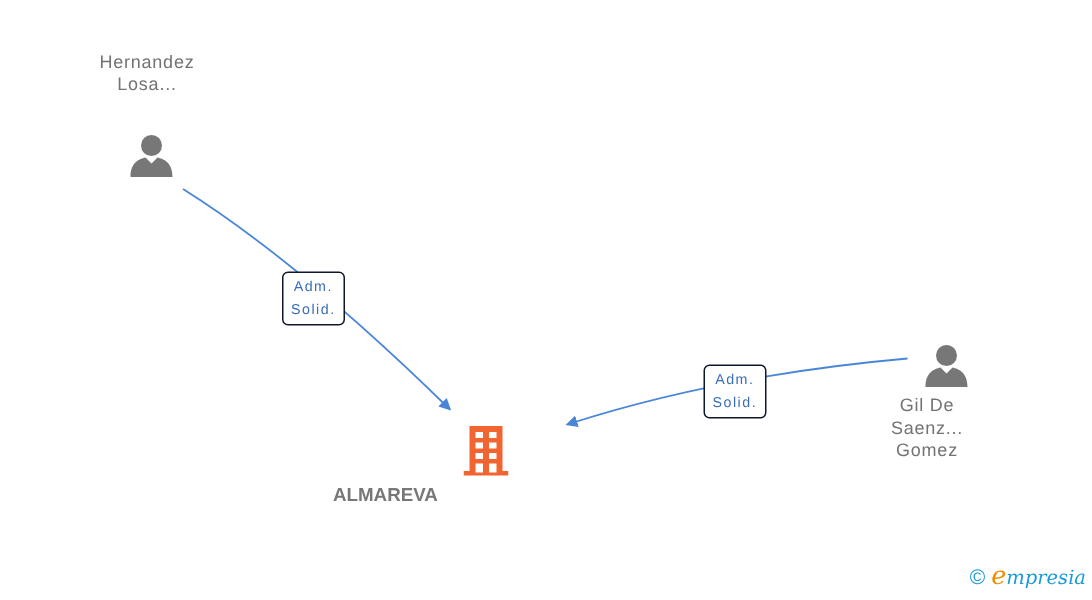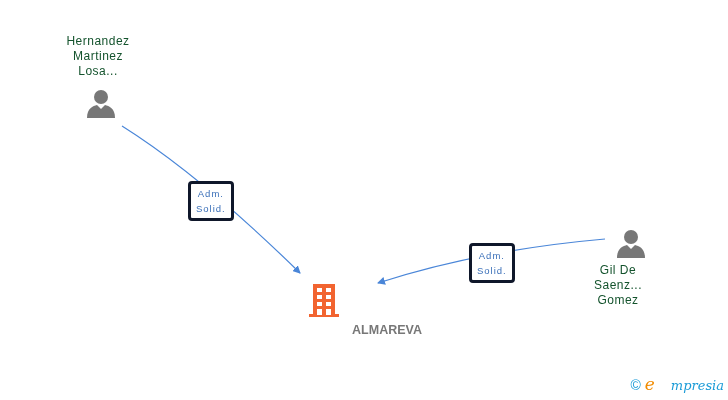--- a/index.html
+++ b/index.html
@@ -1,42 +1,41 @@
 <!DOCTYPE html>
 <html><head>
 <meta charset="utf-8">
 <style>
   html, body { margin:0; padding:0; background:#ffffff; }
   body { width:728px; height:400px; position:relative; overflow:hidden; font-family:"Liberation Sans", sans-serif; }
   svg.edges { position:absolute; left:0; top:0; }
-  .person-name { position:absolute; text-align:center; color:#14532d; font-size:12px; line-height:15px; letter-spacing:0.5px; width:110px; }
+  .person-name { position:absolute; text-align:center; color:#737373; font-size:12px; line-height:15px; letter-spacing:0.5px; width:110px; }
   .person-icon { position:absolute; width:32px; height:32px; }
-  .edge-label { position:absolute; border:3px solid #0f172a; border-radius:4px; background:#fff; color:#3a6fb8; font-size:9.5px; line-height:15px; text-align:center; padding:2px 5px; letter-spacing:1px; }
-  .company-name { position:absolute; text-align:right; color:#777; font-weight:bold; font-size:12.5px; line-height:16px; width:200px; }
+  .edge-label { position:absolute; border:1px solid #0f172a; border-radius:4px; background:#fff; color:#3a6fb8; font-size:9.5px; line-height:15px; text-align:center; padding:2px 5px; letter-spacing:1px; }
+  .company-name { position:absolute; text-align:left; color:#777; font-weight:bold; font-size:12.5px; line-height:16px; width:200px; }
   .building-icon { position:absolute; }
   .footer { position:absolute; right:4px; bottom:6px; font-size:14px; color:#1a9bd7; }
-  .footer .brand { font-family:"DejaVu Serif", serif; font-style:italic; font-size:13px; color:#1a9bd7;margin-left:16px; }
+  .footer .brand { font-family:"DejaVu Serif", serif; font-style:italic; font-size:13px; color:#1a9bd7; }
   .footer .e { color:#f28c00; font-size:17px; font-style:italic; font-family:"DejaVu Serif", serif; }
 </style>
 </head>
 <body>
 
 <svg class="edges" width="728" height="400">
   <defs>
     <marker id="arrow" markerWidth="8" markerHeight="8" refX="7" refY="4" orient="auto" markerUnits="userSpaceOnUse">
       <path d="M0,0 L8,4 L0,8 Z" fill="#4a86d8"></path>
     </marker>
   </defs>
   <path d="M122,126 Q200,175 300,273" stroke="#4a86d8" stroke-width="1.2" fill="none" marker-end="url(#arrow)"></path>
   <path d="M605,239 Q480,250 378,283" stroke="#4a86d8" stroke-width="1.2" fill="none" marker-end="url(#arrow)"></path>
 </svg>
 
 <div class="person-name" style="left:43px; top:34px;">
   <div>Hernandez</div>
-  <div>Martinez</div>
   <div>Losa...</div>
 </div>
 <svg class="person-icon" style="left:85px; top:88px;" viewBox="0 0 32 32">
   <circle cx="16" cy="9" r="7" fill="#777"></circle>
   <path d="M2,30 C2,20 8,18 12,17 L16,21 L20,17 C24,18 30,20 30,30 Z" fill="#777"></path>
 </svg>
 
 <svg class="person-icon" style="left:615px; top:228px;" viewBox="0 0 32 32">
   <circle cx="16" cy="9" r="7" fill="#777"></circle>
   <path d="M2,30 C2,20 8,18 12,17 L16,21 L20,17 C24,18 30,20 30,30 Z" fill="#777"></path>

